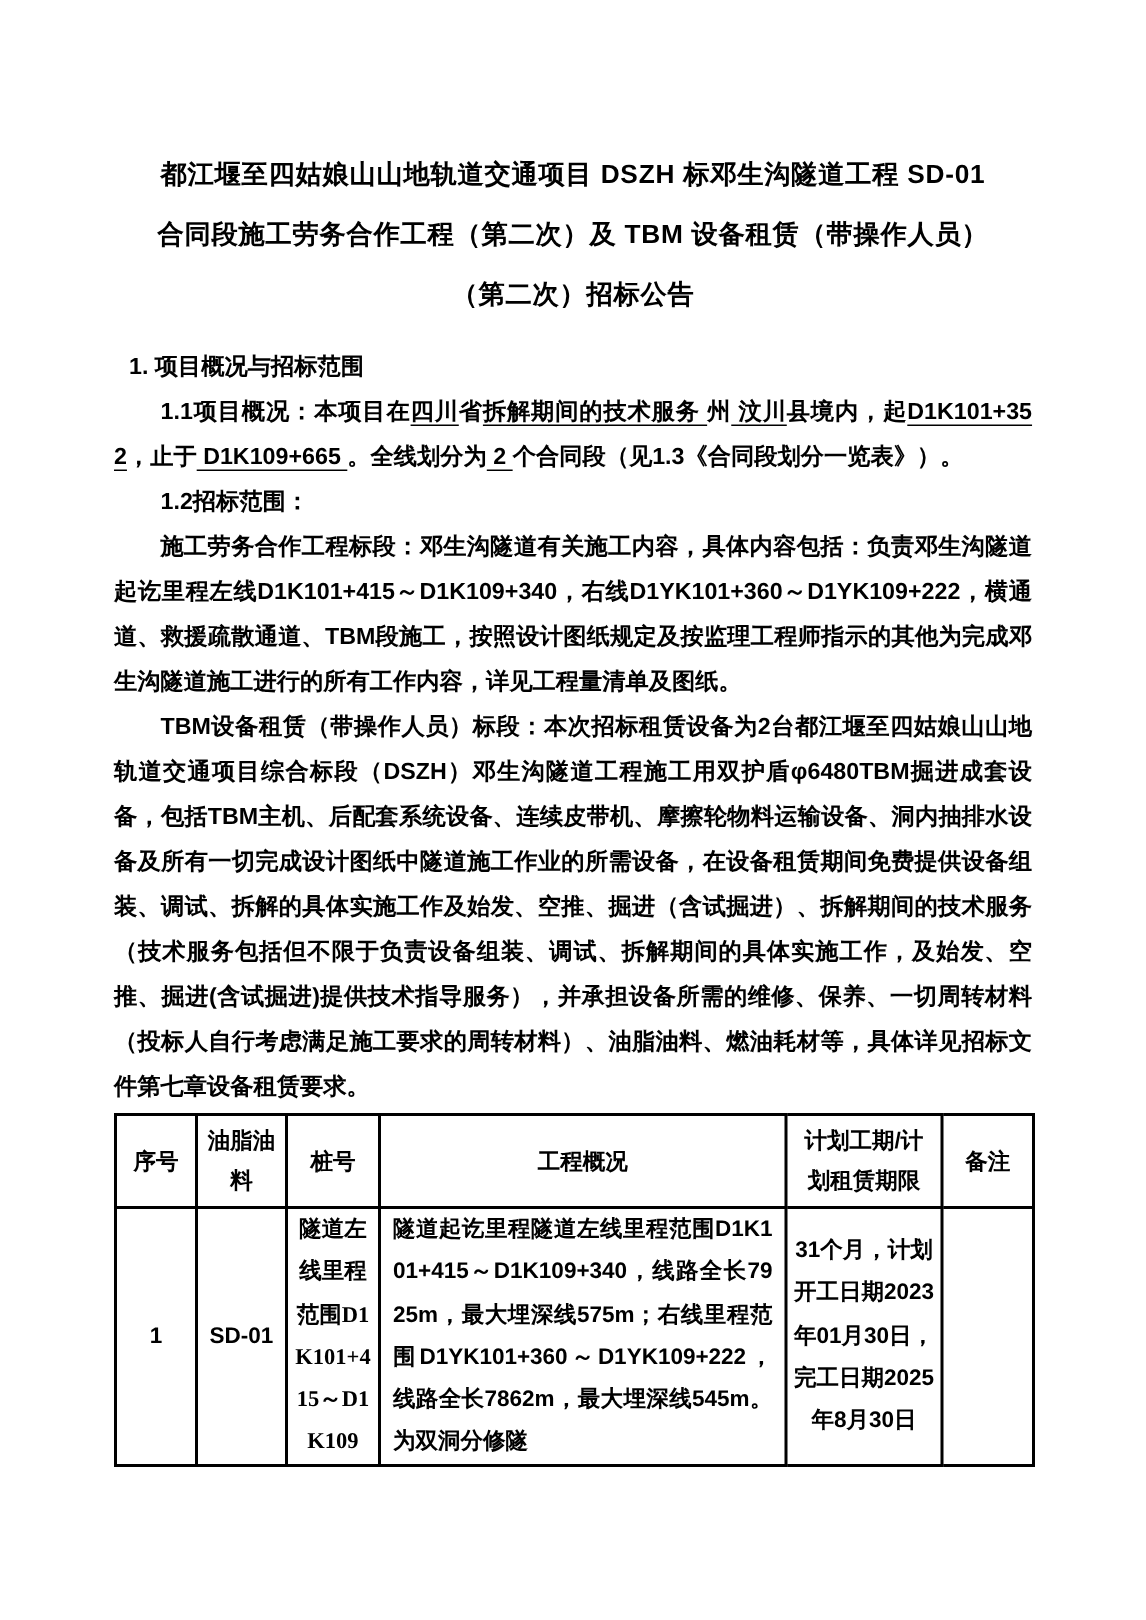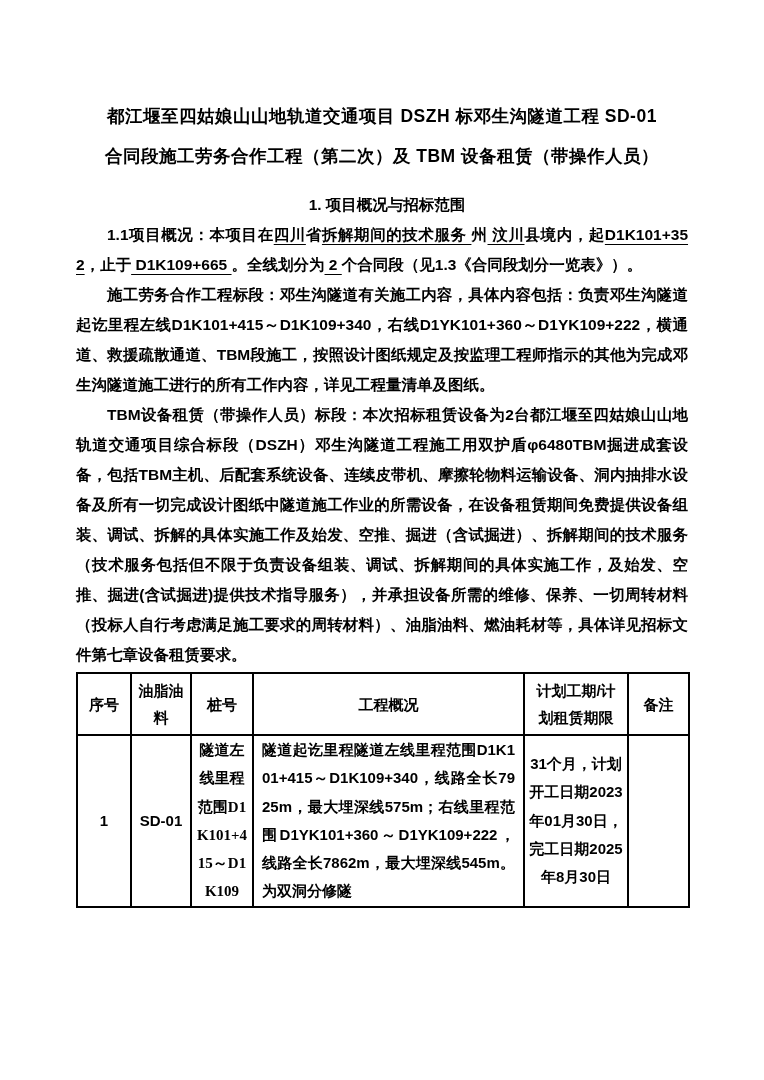--- a/index.html
+++ b/index.html
@@ -10,21 +10,21 @@
     font-family: "Liberation Sans", "DejaVu Sans", sans-serif;
     font-weight: 700;
     overflow: hidden;
   }
   .page {
     box-sizing: border-box;
     width: 764px; height: 1080px;
     padding: 96px 76px 0 76px;
   }
   .doc-title { text-align: center; font-size: 17.5px; line-height: 40px; letter-spacing: 0.5px; }
-  .sec-heading { font-size: 15.5px; line-height: 30px; margin: 14px 0 0 0; padding-left: 10px; text-align: center; }
+  .sec-heading { font-size: 15.5px; line-height: 30px; margin: 14px 0 0 0; padding-left: 10px; }
   .para {
     font-size: 15.5px; line-height: 30px;
     text-align: justify; text-indent: 31px;
     margin: 0; word-break: break-all;
   }
   .pre { white-space: pre-wrap; }
   .u { text-decoration: underline; text-underline-offset: 4px; }
   table.segments {
     width: 612px; border-collapse: collapse; table-layout: fixed;
     margin-top: 2px;
@@ -48,26 +48,28 @@
   td.col-duration .cell { padding: 0 3px; word-break: break-all; }
 </style>
 </head>
 <body>
 
 <div class="page">
 
   <div class="doc-title">
     <div>都江堰至四姑娘山山地轨道交通项目 DSZH 标邓生沟隧道工程 SD-01</div>
     <div>合同段施工劳务合作工程（第二次）及 TBM 设备租赁（带操作人员）</div>
+    <div>（第二次）招标公告</div>
   </div>
 
   <div class="sec-heading">1. 项目概况与招标范围</div>
 
   <p class="para pre"><span>1.1项目概况：本项目在</span><span class="u">四川</span><span>省</span><span class="u">拆解期间的技术服务 </span><span>州</span><span class="u"> 汶川</span><span>县境内，起</span><span class="u">D1K101+352</span><span>，止于</span><span class="u"> D1K109+665 </span><span>。全线划分为</span><span class="u"> 2 </span><span>个合同段（见1.3《合同段划分一览表》）。</span></p>
 
+  <p class="para">1.2招标范围：</p>
 
   <p class="para">施工劳务合作工程标段：邓生沟隧道有关施工内容，具体内容包括：负责邓生沟隧道起讫里程左线D1K101+415～D1K109+340，右线D1YK101+360～D1YK109+222，横通道、救援疏散通道、TBM段施工，按照设计图纸规定及按监理工程师指示的其他为完成邓生沟隧道施工进行的所有工作内容，详见工程量清单及图纸。</p>
 
   <p class="para">TBM设备租赁（带操作人员）标段：本次招标租赁设备为2台都江堰至四姑娘山山地轨道交通项目综合标段（DSZH）邓生沟隧道工程施工用双护盾φ6480TBM掘进成套设备，包括TBM主机、后配套系统设备、连续皮带机、摩擦轮物料运输设备、洞内抽排水设备及所有一切完成设计图纸中隧道施工作业的所需设备，在设备租赁期间免费提供设备组装、调试、拆解的具体实施工作及始发、空推、掘进（含试掘进）、拆解期间的技术服务（技术服务包括但不限于负责设备组装、调试、拆解期间的具体实施工作，及始发、空推、掘进(含试掘进)提供技术指导服务），并承担设备所需的维修、保养、一切周转材料（投标人自行考虑满足施工要求的周转材料）、油脂油料、燃油耗材等，具体详见招标文件第七章设备租赁要求。</p>
 
 
   <table class="segments">
     <colgroup>
       <col style="width:54px">
       <col style="width:60px">

